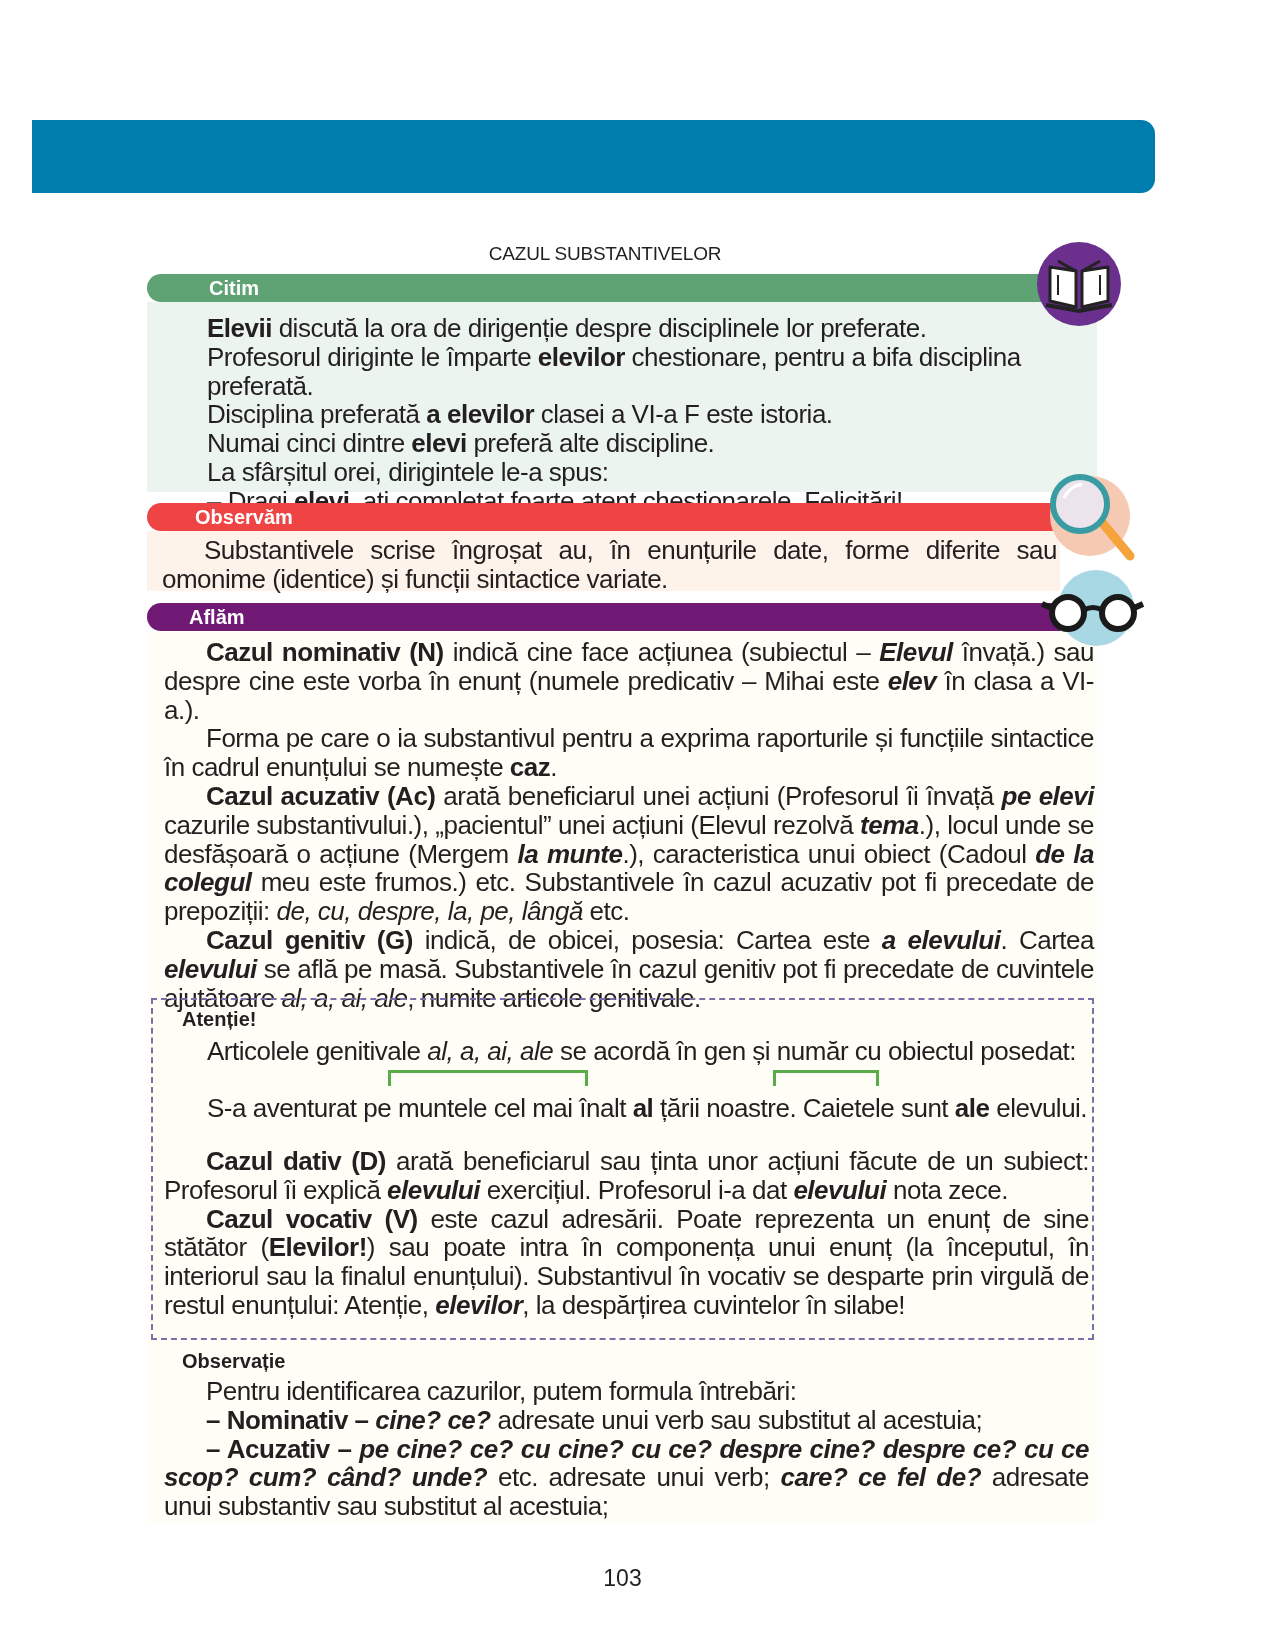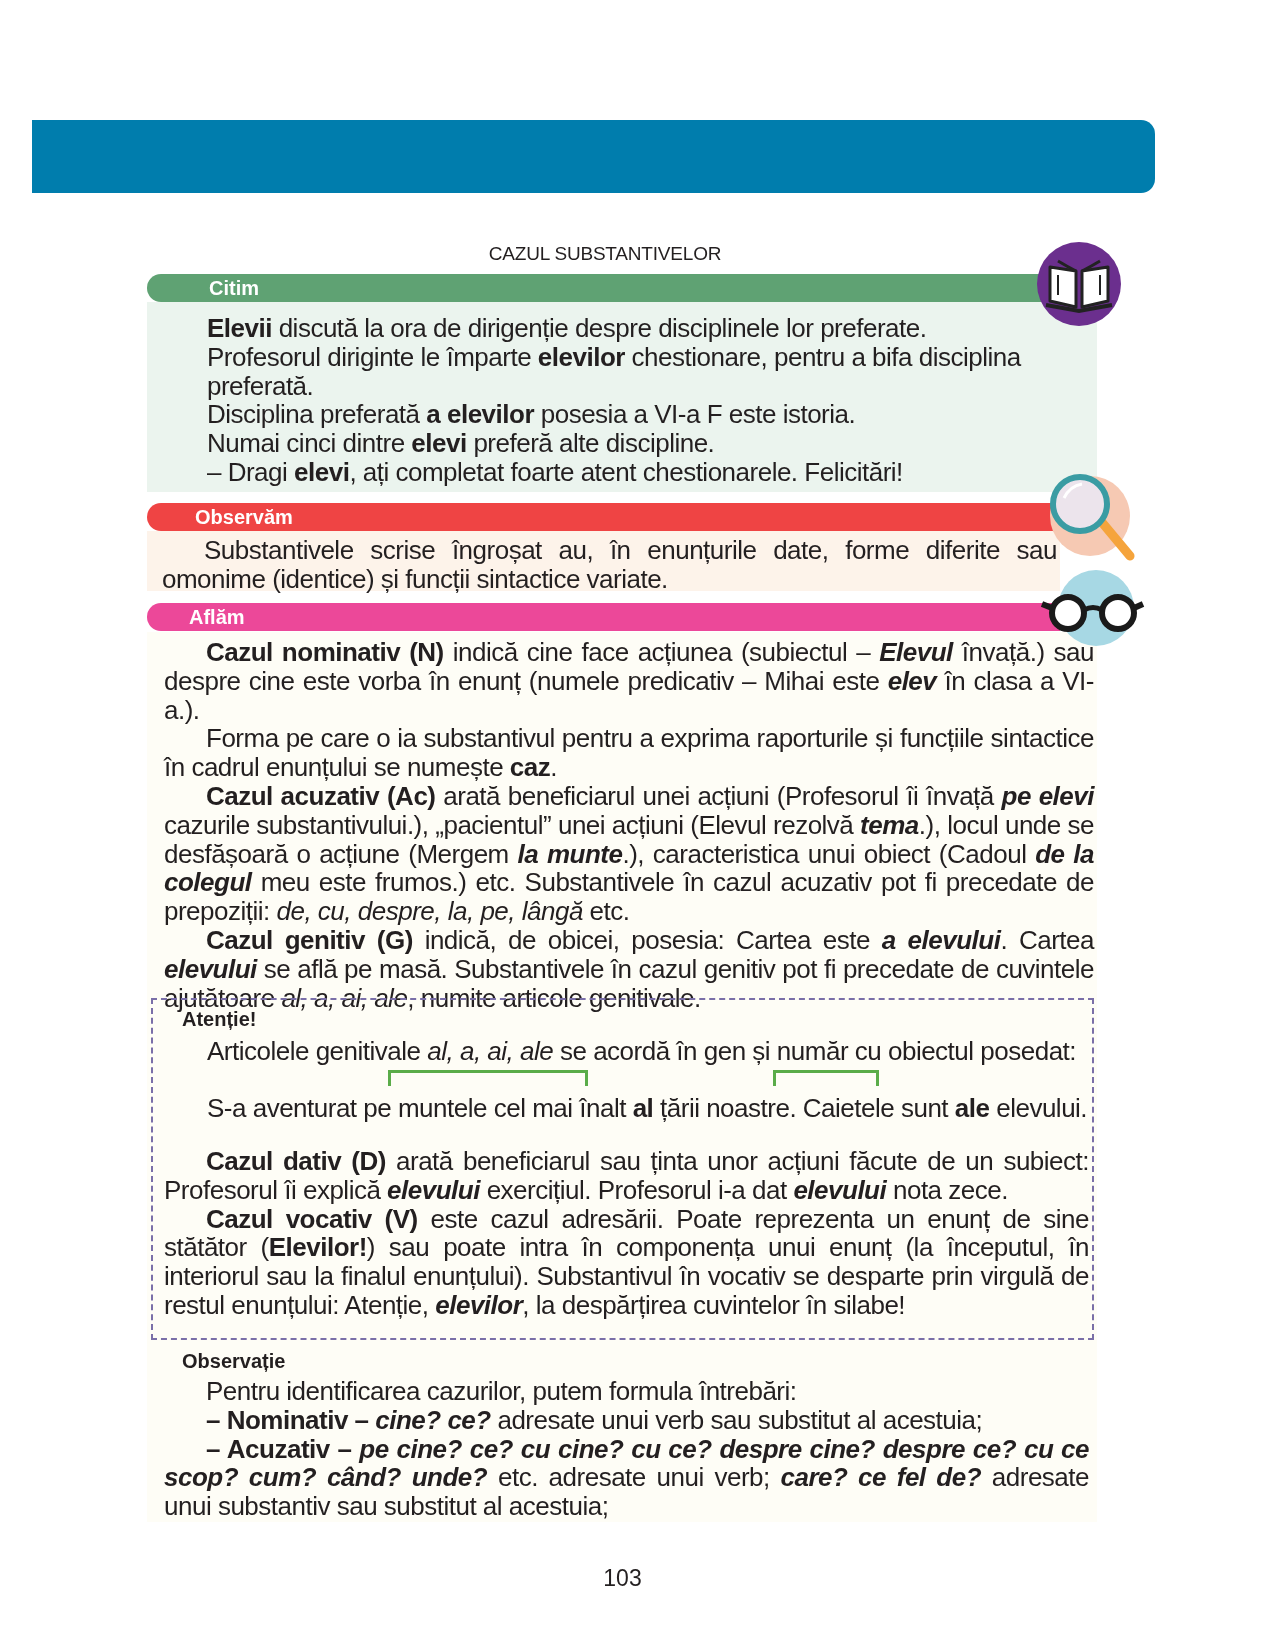--- a/index.html
+++ b/index.html
@@ -4,21 +4,21 @@
 <style>
   html, body { margin:0; padding:0; }
   body { width:1275px; height:1650px; background:#ffffff; position:relative; overflow:hidden;
          font-family:"Liberation Sans", sans-serif; color:#231f20; }
   .abs { position:absolute; }
   .topbar { left:32px; top:120px; width:1123px; height:73px; background:#007dad; border-radius:0 14px 14px 0; }
   .title { left:0; width:1210px; top:243px; text-align:center; font-weight:normal; font-size:19px; letter-spacing:-0.2px; }
   .sec-bar { left:147px; height:28px; border-radius:14px 0 0 14px; color:#fff; font-weight:bold; font-size:20px; line-height:28px; padding-left:35px; box-sizing:border-box; }
   .bar-citim { top:274px; width:913px; background:#5fa273; padding-left:62px; }
   .bar-obs { top:503px; width:913px; background:#ef4444; padding-left:48px; }
-  .bar-aflam { top:603px; width:913px; background:#ec4899; padding-left:42px; }
+  .bar-aflam { top:603px; width:913px; background:#701a75; padding-left:42px; }
   .body-citim { left:147px; top:302px; width:950px; height:190px; background:#ebf4ee; }
   .body-obs { left:147px; top:531px; width:913px; height:60px; background:#fdf3ea; }
   .body-aflam { left:147px; top:632px; width:950px; height:890px; background:#fefdf6; }
   .txt { font-size:26px; line-height:28.8px; letter-spacing:-0.5px; }
   .citim-text { left:207px; top:314px; width:880px; }
   .obs-text { left:162px; top:536px; width:895px; text-align:justify; }
   .aflam-text { left:164px; top:638px; width:930px; text-align:justify; }
   .ind { text-indent:42px; }
   .dashbox { left:151px; top:998px; width:943px; height:342px; border:2px dashed #7a6fa8; box-sizing:border-box; }
   .aten-title { left:182px; top:1008px; font-weight:bold; font-size:20px; }
@@ -46,22 +46,23 @@
   <circle cx="43" cy="43" r="42" fill="#6b2f8e"></circle>
   <path d="M14 26 L40 30 L40 66 L14 60 Z" fill="#fff" stroke="#222" stroke-width="3" stroke-linejoin="round"></path>
   <path d="M72 26 L46 30 L46 66 L72 60 Z" fill="#fff" stroke="#222" stroke-width="3" stroke-linejoin="round"></path>
   <path d="M22 20 Q32 26 40 30 M64 20 Q54 26 46 30" fill="none" stroke="#222" stroke-width="3"></path>
   <path d="M10 64 L43 70 L76 64" fill="none" stroke="#222" stroke-width="4"></path>
   <path d="M22 34 L22 54 M64 34 L64 54" stroke="#222" stroke-width="2"></path>
 </svg>
 <div class="abs txt citim-text">
   <div><b>Elevii</b><span> discută la ora de dirigenție despre disciplinele lor preferate.</span></div>
   <div><span>Profesorul diriginte le împarte </span><b>elevilor</b><span> chestionare, pentru a bifa disciplina preferată.</span></div>
-  <div><span>Disciplina preferată </span><b>a elevilor</b><span> posesia a VI-a F este istoria.</span></div>
+  <div><span>Disciplina preferată </span><b>a elevilor</b><span> clasei a VI-a F este istoria.</span></div>
   <div><span>Numai cinci dintre </span><b>elevi</b><span> preferă alte discipline.</span></div>
+  <div><span>La sfârșitul orei, dirigintele le-a spus:</span></div>
   <div><span>– Dragi </span><b>elevi</b><span>, ați completat foarte atent chestionarele. Felicitări!</span></div>
 </div>
 
 <div class="abs body-obs"></div>
 <div class="abs sec-bar bar-obs">Observăm</div>
 <svg class="icon" style="left:1040px;top:470px" width="100" height="92" viewBox="0 0 100 92">
   <circle cx="50" cy="46" r="40" fill="#f6c9b3"></circle>
   <path d="M60 50 L90 86" stroke="#f5a43c" stroke-width="9" stroke-linecap="round"></path>
   <circle cx="40" cy="34" r="27" fill="#ece4ec" stroke="#3a9ca3" stroke-width="6"></circle>
   <path d="M24 28 Q30 16 42 14" stroke="#fff" stroke-width="3" fill="none"></path>

